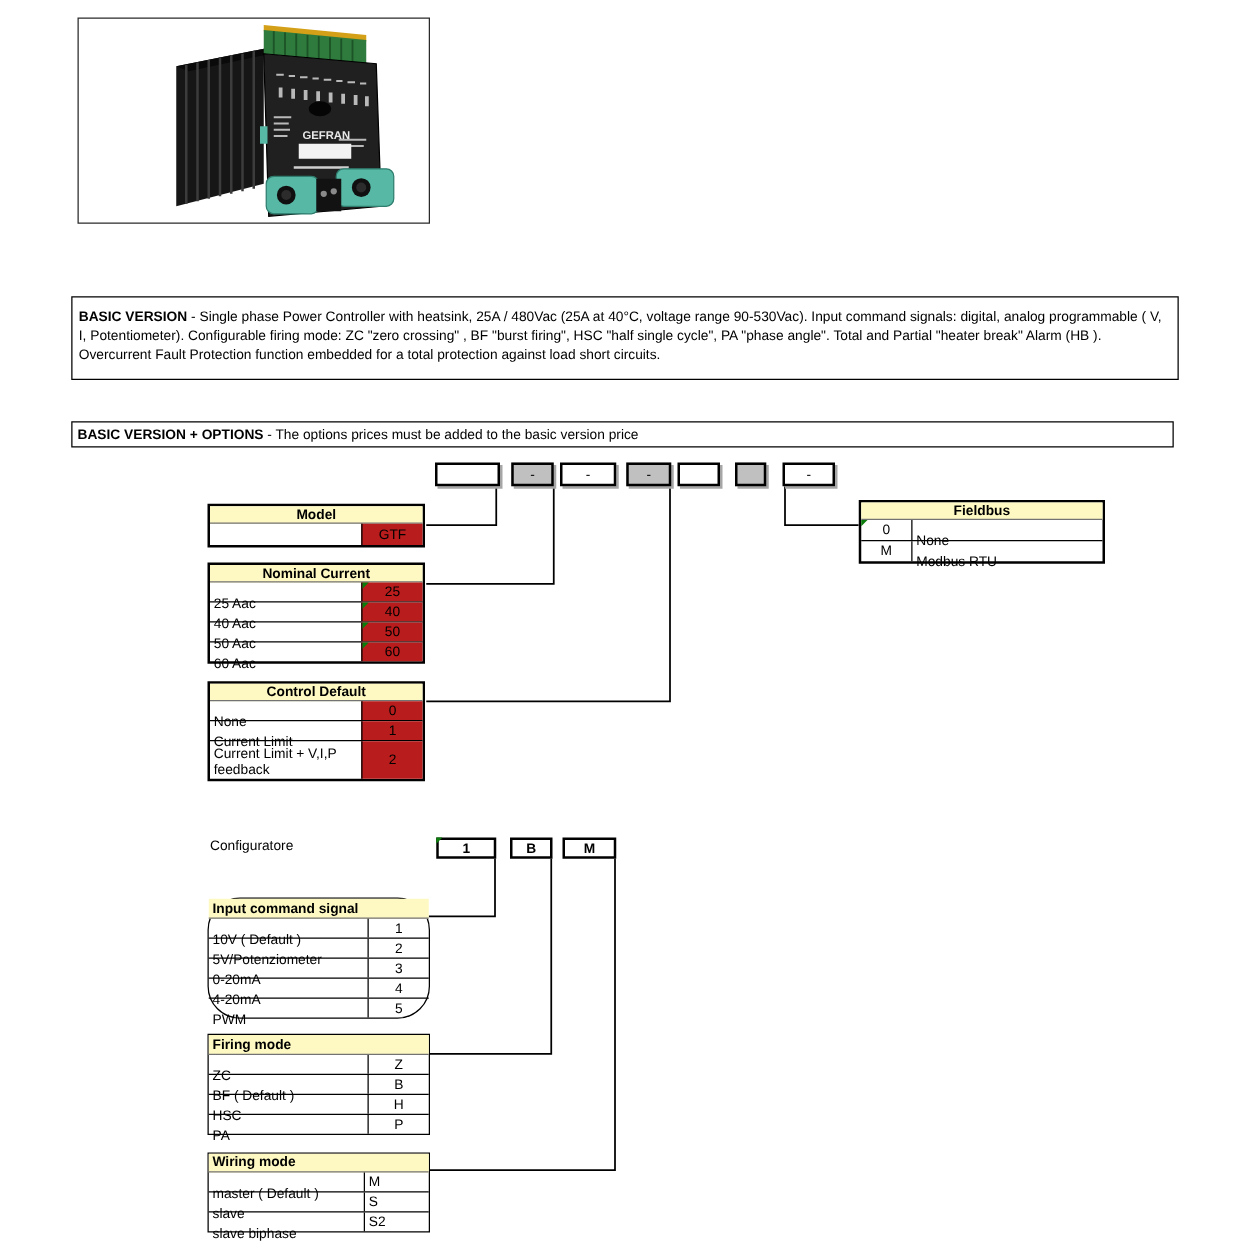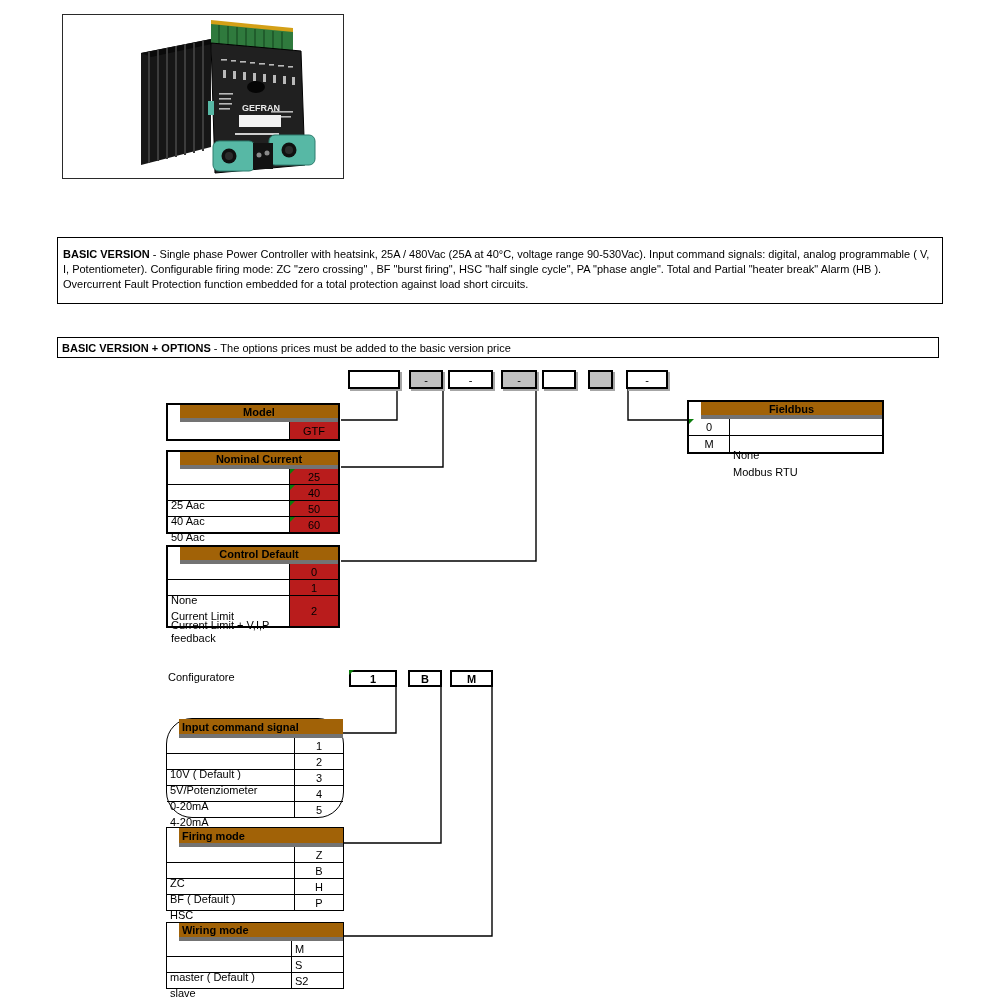--- a/index.html
+++ b/index.html
@@ -34,26 +34,26 @@
 
   
   .sel-box{
     position:absolute;height:13px;border:2px solid #000;background:#fff;z-index:2;
     display:flex;align-items:center;justify-content:center;font-weight:bold;font-size:11px;
   }
 
   
   .tbl{position:absolute;background:#fff;z-index:1;border:2px solid #000;}
   .tbl.thin{border-width:1px;}
-  .thdr{background:#a16207;font-weight:bold;border-bottom:4px solid #737373;display:flex;align-items:center;margin-left:12px;}
+  .thdr{background:#fef9c3;font-weight:bold;border-bottom:1px solid #737373;display:flex;align-items:center;}
   .thdr.center{justify-content:center;}
   .thdr.left{padding-left:3px;}
   .trow{display:flex;border-bottom:1px solid #000;align-items:stretch;}
   .trow:last-child{border-bottom:none;}
-  .tlabel{flex:1;display:flex;align-items:center;padding:17px 3px;line-height:13px;margin-top:19px;}
+  .tlabel{flex:1;display:flex;align-items:center;padding:17px 3px;line-height:13px;}
   .tvalue{width:48px;border-left:1px solid #000;display:flex;align-items:center;justify-content:center;position:relative;}
   .tvalue.gray{background:#b91c1c;}
   .tvalue.leftal{justify-content:flex-start;padding-left:3px;}
   .tcode{width:40px;border-right:1px solid #000;display:flex;align-items:center;justify-content:center;position:relative;}
   .tlabel.wide{flex:1;}
 
   
   .tri{position:absolute;left:0;top:0;width:0;height:0;
        border-top:5px solid #0c7d0c;border-right:5px solid transparent;}
 

